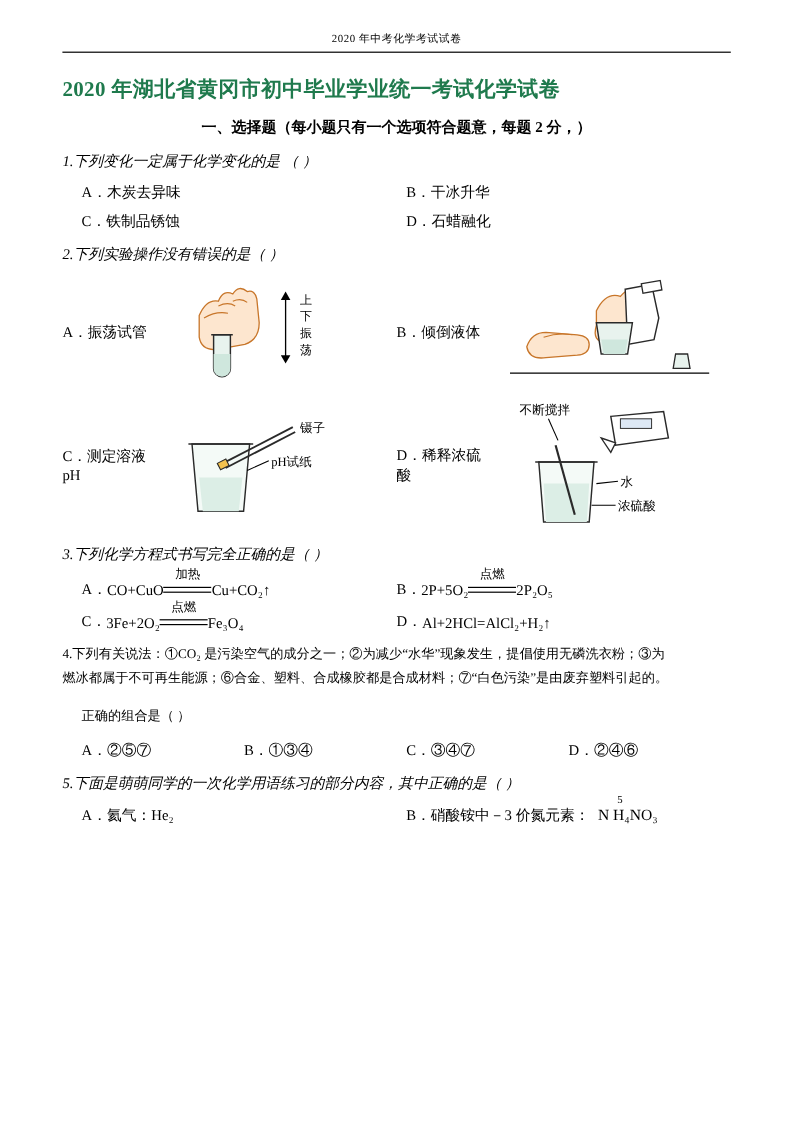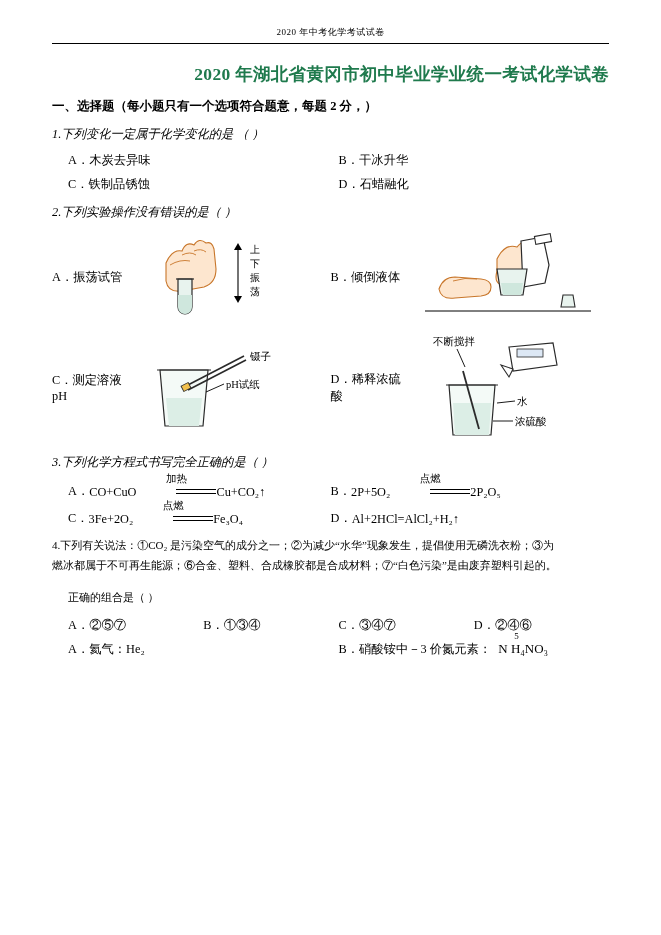--- a/index.html
+++ b/index.html
@@ -23,34 +23,34 @@
     font-size:9px;
     padding-top:26px;
     letter-spacing:0.5px;
   }
   .header-rule{
     border-bottom:1px solid #000;
     margin:4px 0 0 0;
     width:100%;
   }
   .doc-title{
-    text-align:right;
+    text-align:left;
     color:#1f7a4d;
     font-weight:bold;
     font-size:17.5px;
     margin:18px 0 12px 0;
     letter-spacing:0.3px;
   }
   .line{
     font-size:12.3px;
     line-height:1.75;
     margin:0 0 2px 0;
   }
   .bold{font-weight:bold;}
-  .sec-title{font-weight:bold;font-size:12.5px;margin-top:6px;}
+  .sec-title{font-weight:bold;font-size:12.5px;margin-top:6px;text-align:center;}
   .q{font-size:12.3px;margin-top:9px;line-height:1.7;font-style:italic;}
   .opts2{
     display:flex;
     font-size:12.3px;
     margin-top:7px;
   }
   .opts2 > div{width:50%;}
   .opts4{
     display:flex;
     font-size:12.3px;
@@ -66,21 +66,21 @@
     width:50%;
     display:flex;
     align-items:center;
     font-size:12.3px;
   }
   .exp-label{width:74px;flex:0 0 74px;}
   .fig{position:relative;}
   svg{display:block;}
   .eqrow{display:flex;margin-top:10px;font-size:12.3px;align-items:flex-end;}
   .eqrow > div{width:50%;display:flex;align-items:flex-end;}
-  .eq{position:relative;display:inline-block;white-space:nowrap;padding-left:40px;}
+  .eq{position:relative;display:inline-block;white-space:nowrap;}
   .eq .cond{
     position:absolute;
     left:50%;
     transform:translateX(-50%);
     top:-13px;
     font-size:10.5px;
     white-space:nowrap;
   }
   .dbl{
     display:inline-block;
@@ -277,20 +277,23 @@
     <span>正确的组合是（     ）</span>
   </div>
 
   <div class="opts4">
     <div class="indent">A．②⑤⑦</div>
     <div>B．①③④</div>
     <div>C．③④⑦</div>
     <div>D．②④⑥</div>
   </div>
 
+  <div class="q">
+    <span>5.</span><span>下面是萌萌同学的一次化学用语练习的部分内容，其中正确的是（     ）</span>
+  </div>
   <div class="opts2" style="align-items:flex-end">
     <div class="indent">A．氦气：He₂</div>
     <div>
       <span>B．硝酸铵中－3 价氮元素：</span>
       <span class="formula-big">
         <span class="val">5</span>
         <span>N H₄NO₃</span>
       </span>
     </div>
   </div>

